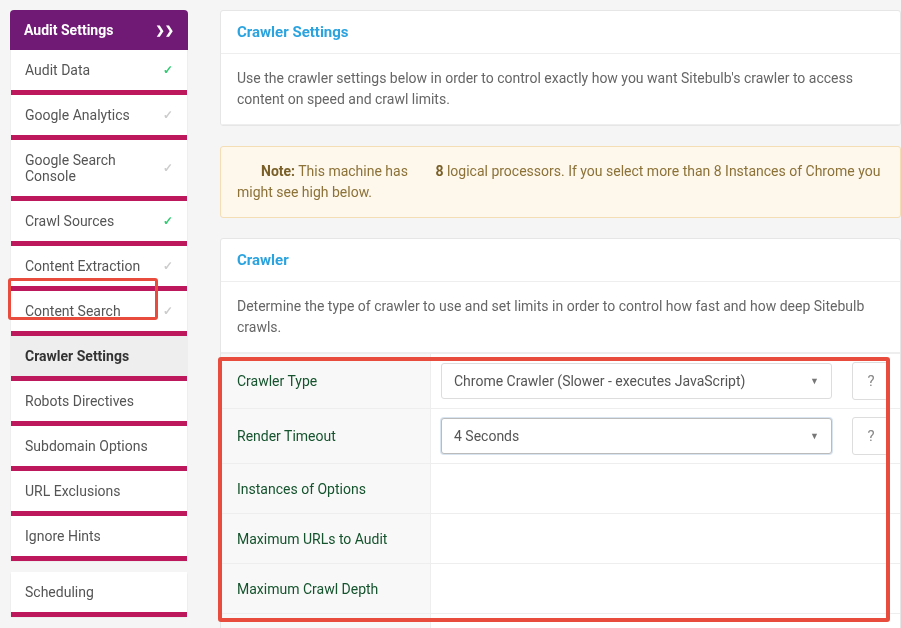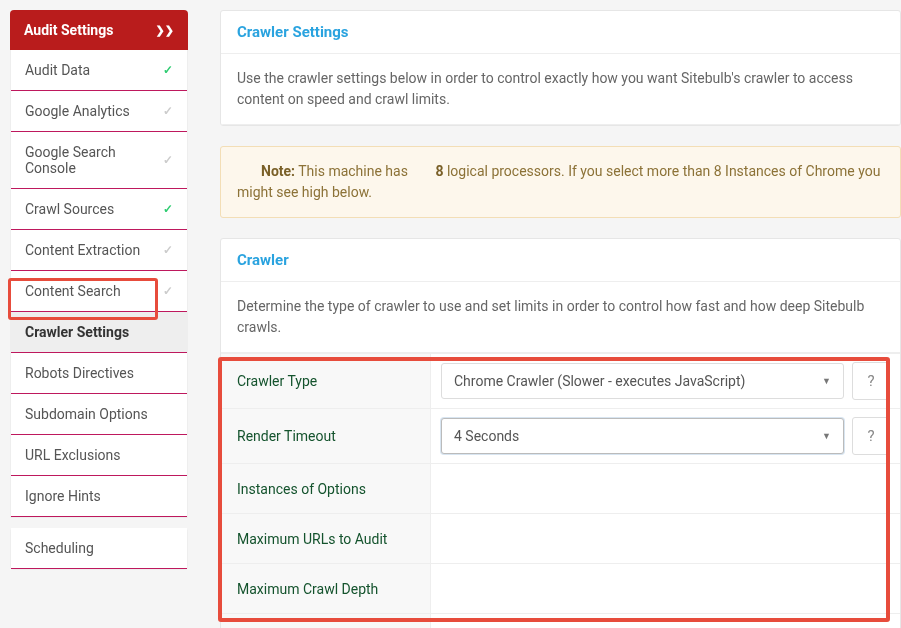--- a/index.html
+++ b/index.html
@@ -14,35 +14,35 @@
     position: relative;
   }
   .container { display: flex; }
   
   .sidebar {
     width: 198px;
     padding: 10px 10px 0 10px;
     flex-shrink: 0;
   }
   .sidebar-header {
-    background: #b91c1c;
+    background: #701a75;
     color: #fff;
     font-weight: 700;
     font-size: 14px;
     padding: 12px 14px;
     border-radius: 4px 4px 0 0;
     display: flex;
     justify-content: space-between;
     align-items: center;
   }
   .chev { font-size: 11px; }
   .sidebar-list { background: #fff; border: 1px solid #eee; border-top: none; }
   .sidebar-item {
     padding: 12px 14px;
-    border-bottom: 1px solid #be185d;
+    border-bottom: 5px solid #be185d;
     display: flex;
     justify-content: space-between;
     align-items: center;
     color: #555;
     cursor: pointer;
     font-size: 14px;
     background: #fff;
   }
   .check { color: #2ecc71; font-weight: 800; font-size: 12px; }
   .check.gray { color: #ccc; }
@@ -117,21 +117,21 @@
     font-size: 14px;
     align-self: stretch;
     display: flex;
     align-items: center;
     border-right: 1px solid #eee;
   }
   .form-control-wrap {
     flex: 1;
     padding: 8px 10px;
     display: flex;
-    gap: 8px;
+    gap: 20px;
     align-items: center;
   }
   .select {
     flex: 1;
     border: 1px solid #ddd;
     border-radius: 3px;
     padding: 9px 12px;
     background: #fff;
     color: #555;
     font-size: 14px;

